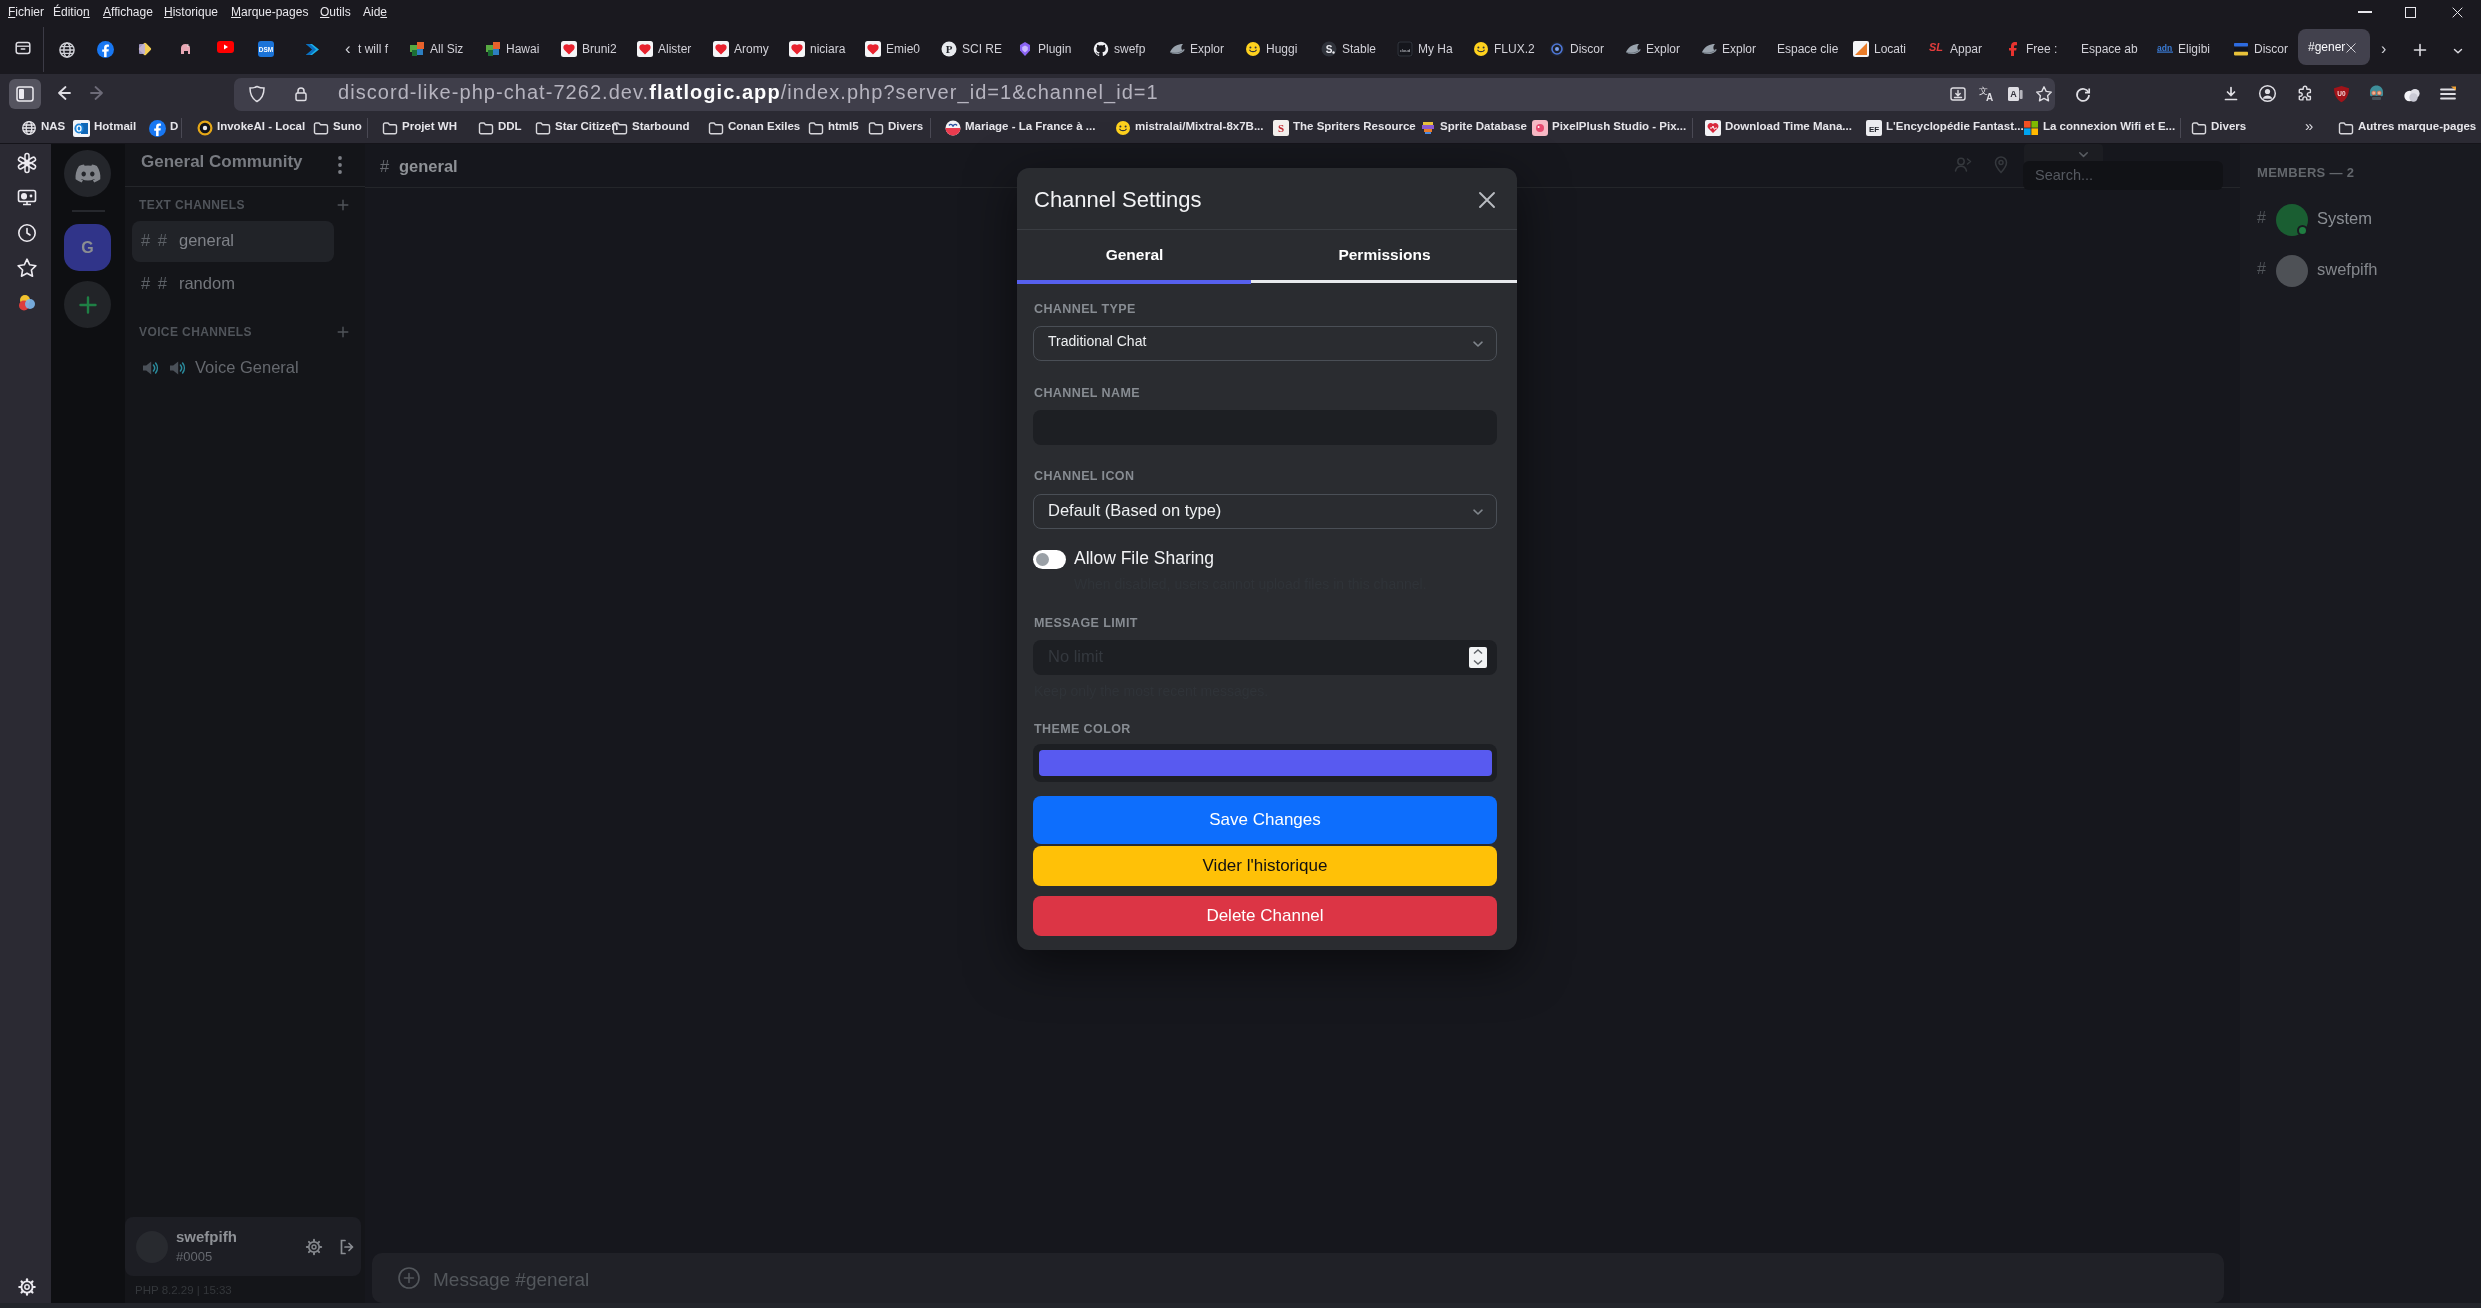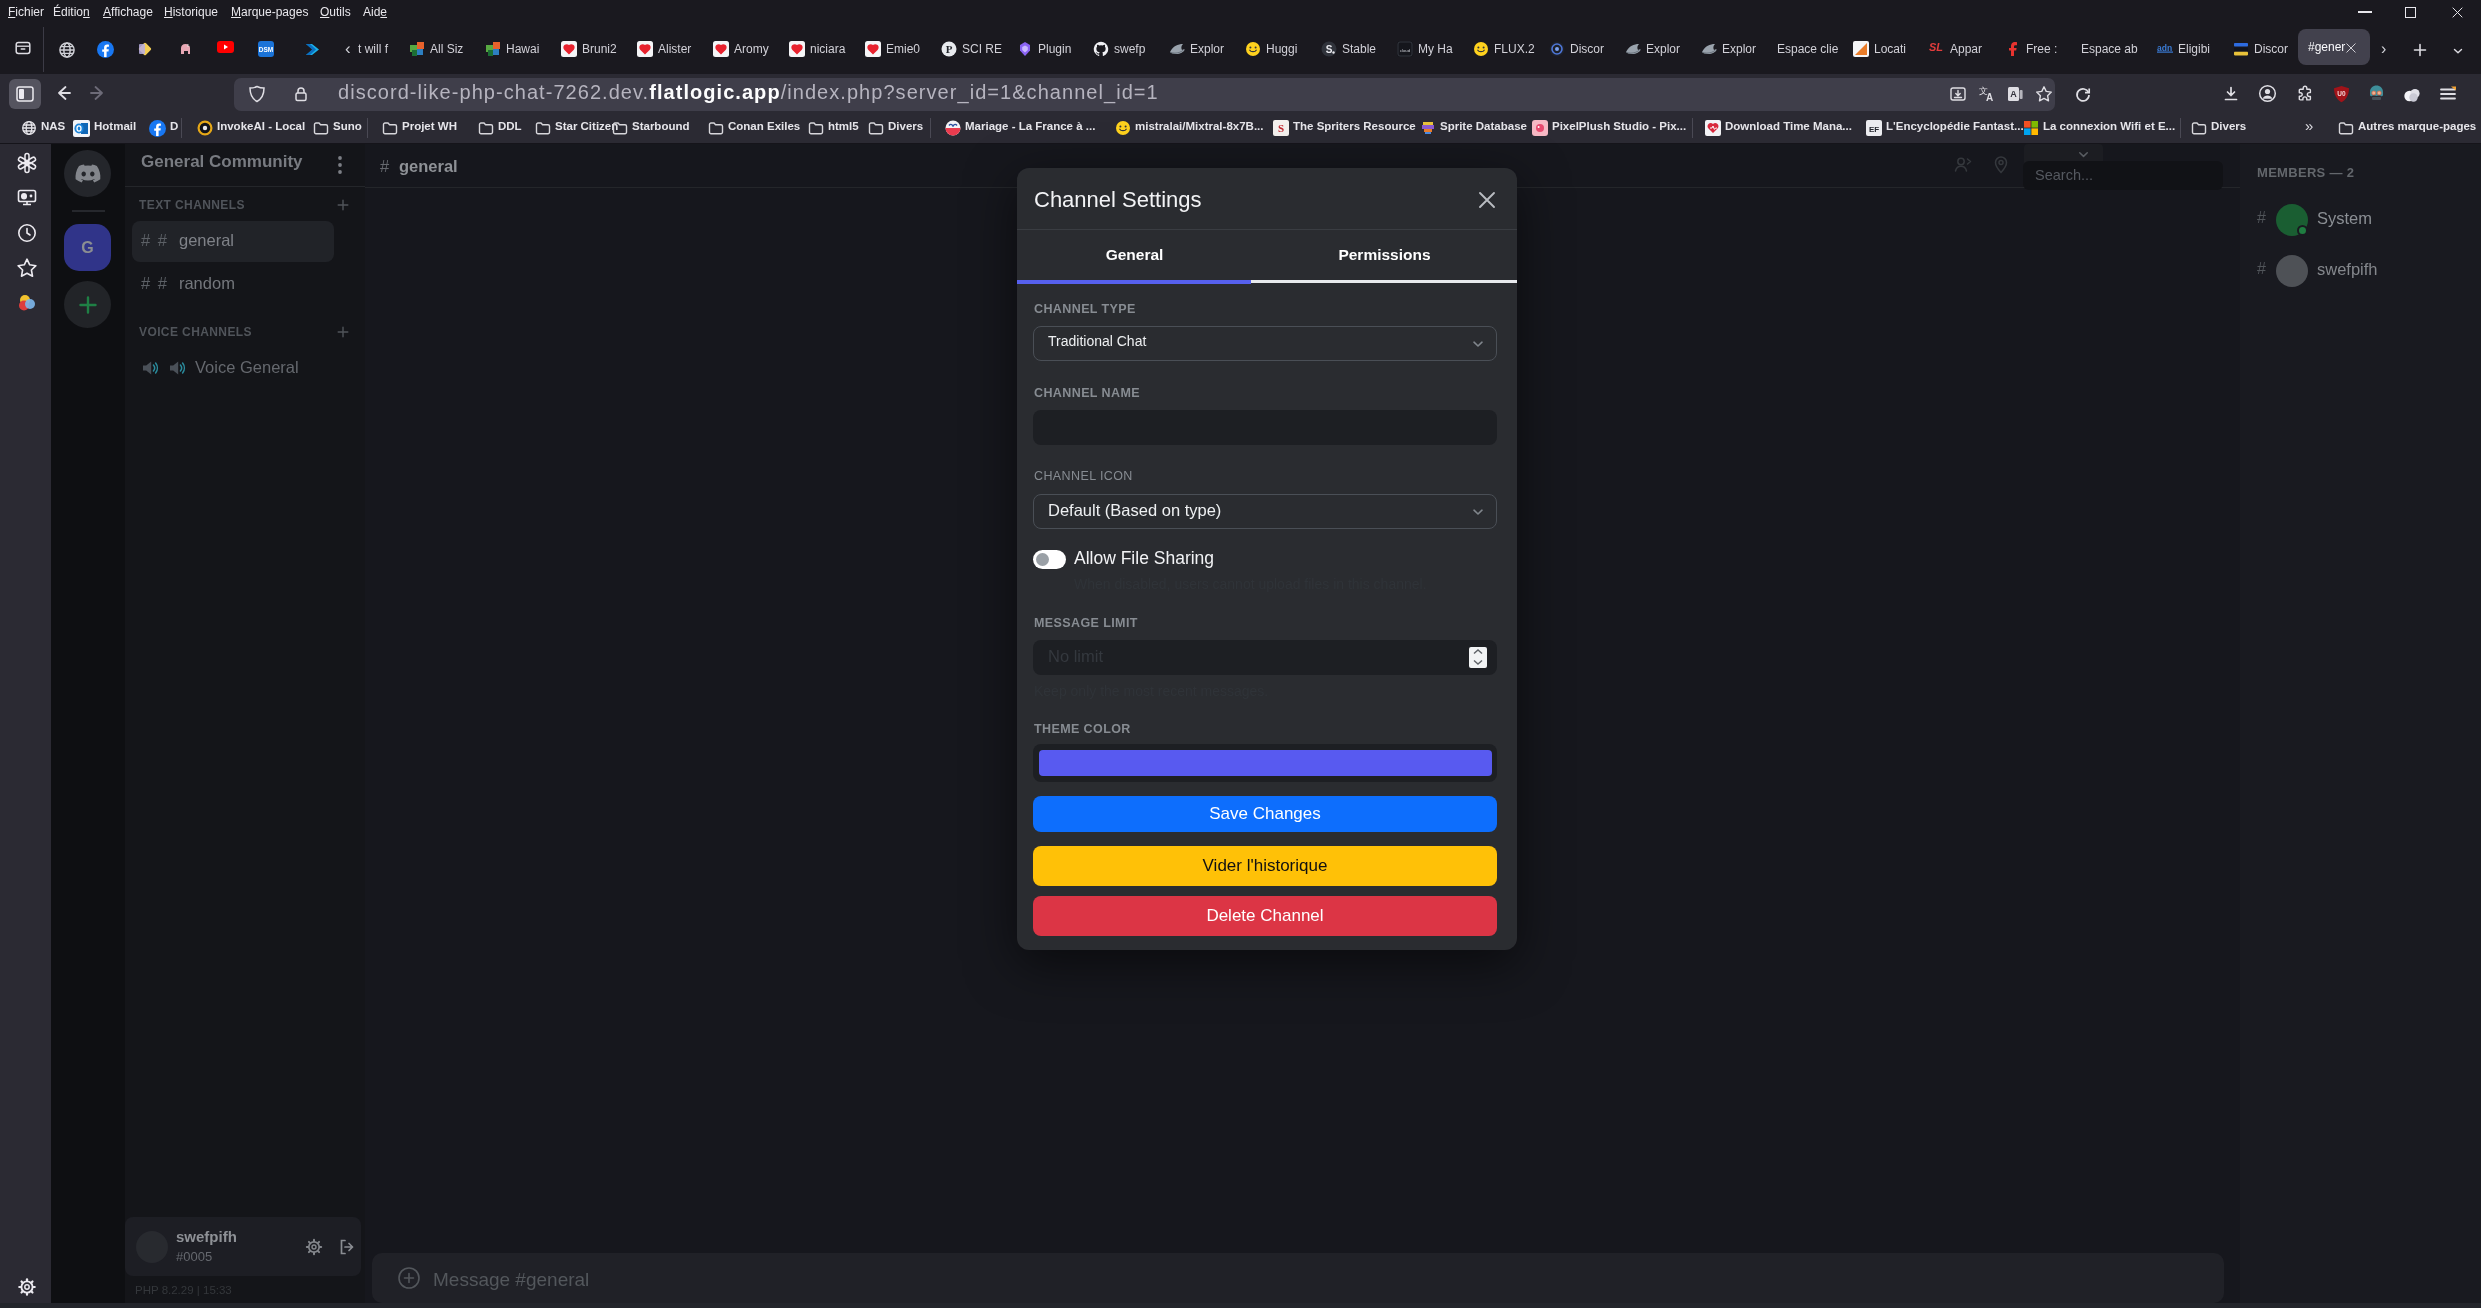--- a/index.html
+++ b/index.html
@@ -729,21 +729,21 @@
 <div class="a" style="left:1034px;top:302px;font-size:12.5px;font-weight:bold;color:#878c92;letter-spacing:.4px">CHANNEL TYPE</div>
 <div class="a" style="left:1033px;top:326px;width:464px;height:35px;border:1px solid #4a4f56;border-radius:8px;background:#2a2c30"></div>
 <div class="a" style="left:1048px;top:333px;font-size:14px;color:#eef0f2">Traditional Chat</div>
 <div class="a ic" style="left:1470px;top:336px">
     <svg width="16" height="16" viewBox="0 0 16 16">
       <path d="M4 6.2 8 10l4-3.8" fill="none" stroke="#80868c" stroke-width="1.6" stroke-linecap="round" stroke-linejoin="round"></path>
     </svg>
   </div>
 <div class="a" style="left:1034px;top:386px;font-size:12.5px;font-weight:bold;color:#878c92;letter-spacing:.4px">CHANNEL NAME</div>
 <div class="a" style="left:1033px;top:410px;width:464px;height:35px;background:#1d1f23;border-radius:8px"></div>
-<div class="a" style="left:1034px;top:469px;font-size:12.5px;font-weight:normal;color:#878c92;letter-spacing:.4px">CHANNEL ICON</div>
+<div class="a" style="left:1034px;top:469px;font-size:12.5px;font-weight:bold;color:#878c92;letter-spacing:.4px">CHANNEL ICON</div>
 <div class="a" style="left:1033px;top:494px;width:464px;height:35px;border:1px solid #4a4f56;border-radius:8px;background:#2a2c30"></div>
 <div class="a" style="left:1048px;top:501px;font-size:16.5px;color:#eef0f2">Default (Based on type)</div>
 <div class="a ic" style="left:1470px;top:504px">
     <svg width="16" height="16" viewBox="0 0 16 16">
       <path d="M4 6.2 8 10l4-3.8" fill="none" stroke="#80868c" stroke-width="1.6" stroke-linecap="round" stroke-linejoin="round"></path>
     </svg>
   </div>
 <div class="a" style="left:1033px;top:550px;width:33px;height:19px;background:#fff;border-radius:10px"></div>
 <div class="a" style="left:1036px;top:553px;width:13px;height:13px;background:#9aa0a6;border-radius:50%"></div>
 <div class="a" style="left:1074px;top:548px;font-size:17.5px;color:#f2f3f5">Allow File Sharing</div>
@@ -759,14 +759,14 @@
   </div>
 <div class="a ic" style="left:1470px;top:657px">
     <svg width="16" height="10" viewBox="0 0 16 10">
       <path d="M4 3.5 8 7l4-3.5" fill="none" stroke="#5f6368" stroke-width="1.4"></path>
     </svg>
   </div>
 <div class="a" style="left:1034px;top:683px;font-size:14px;color:#2f3338">Keep only the most recent messages.</div>
 <div class="a" style="left:1034px;top:722px;font-size:12.5px;font-weight:bold;color:#878c92;letter-spacing:.4px">THEME COLOR</div>
 <div class="a" style="left:1033px;top:744px;width:464px;height:38px;background:#1d1f23;border-radius:8px"></div>
 <div class="a" style="left:1039px;top:750px;width:453px;height:26px;background:#585af0;border-radius:4px"></div>
-<div class="a" style="left:1033px;top:796px;width:464px;height:36px;background:#0d6efd;border-radius:8px;display:flex;align-items:center;justify-content:center;font-size:17px;color:#fff">Save Changes</div>
+<div class="a" style="left:1033px;top:796px;width:464px;height:48px;background:#0d6efd;border-radius:8px;display:flex;align-items:center;justify-content:center;font-size:17px;color:#fff">Save Changes</div>
 <div class="a" style="left:1033px;top:846px;width:464px;height:40px;background:#ffc107;border-radius:8px;display:flex;align-items:center;justify-content:center;font-size:17px;color:#111">Vider l'historique</div>
 <div class="a" style="left:1033px;top:896px;width:464px;height:40px;background:#dc3545;border-radius:8px;display:flex;align-items:center;justify-content:center;font-size:17px;color:#fff">Delete Channel</div>
 </body></html>

